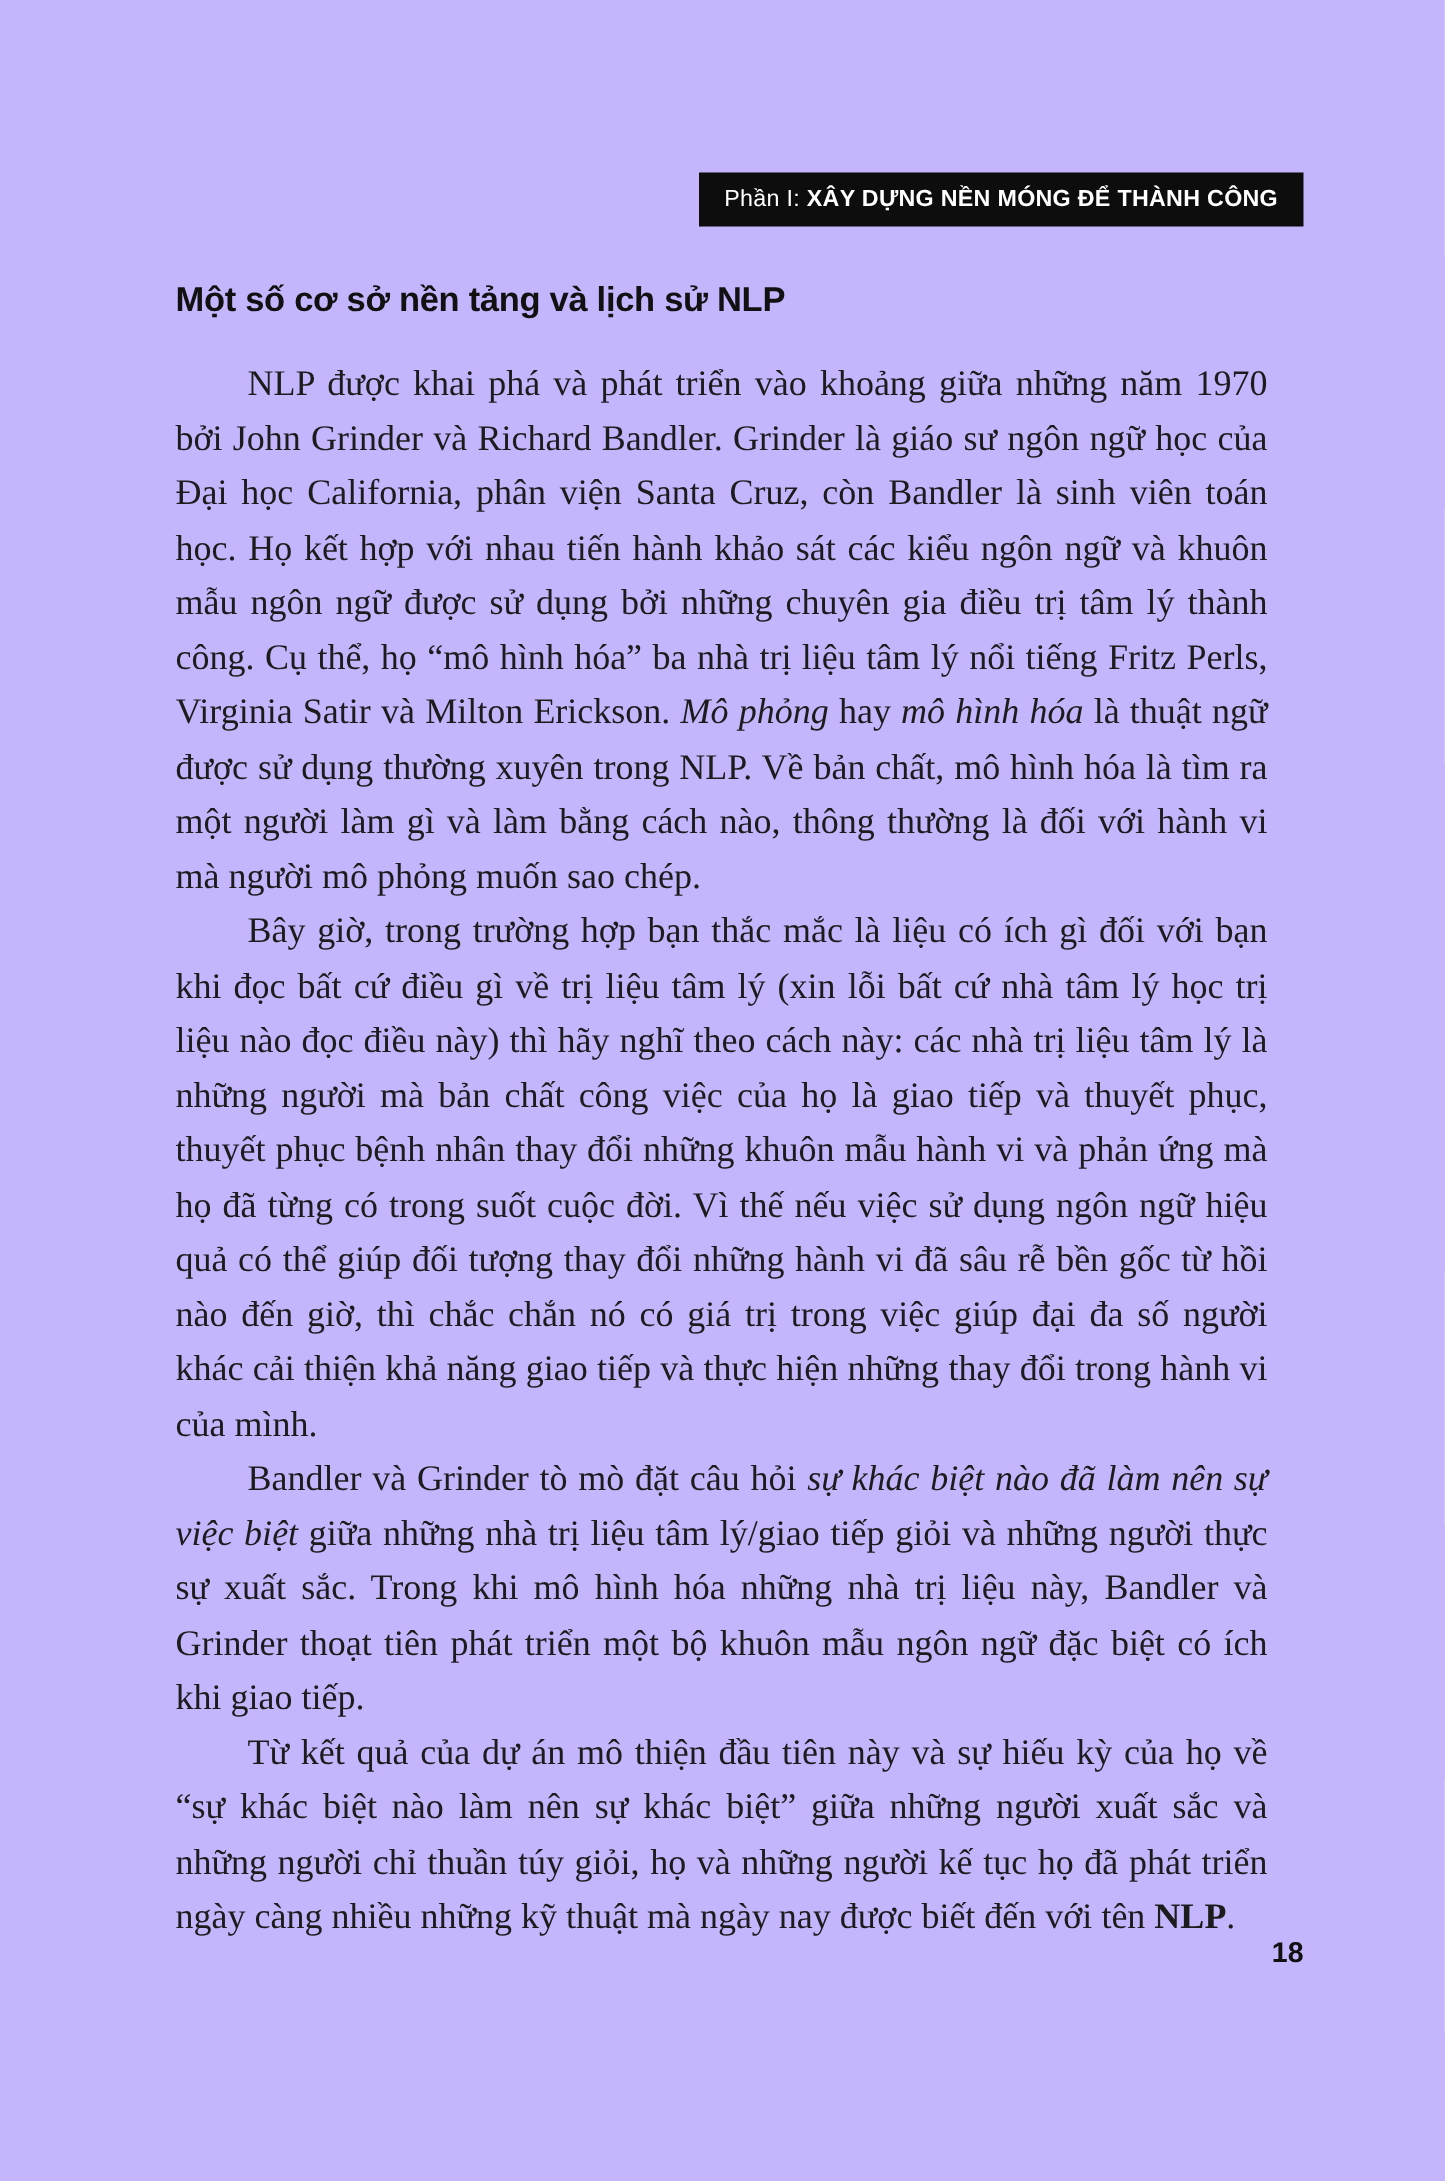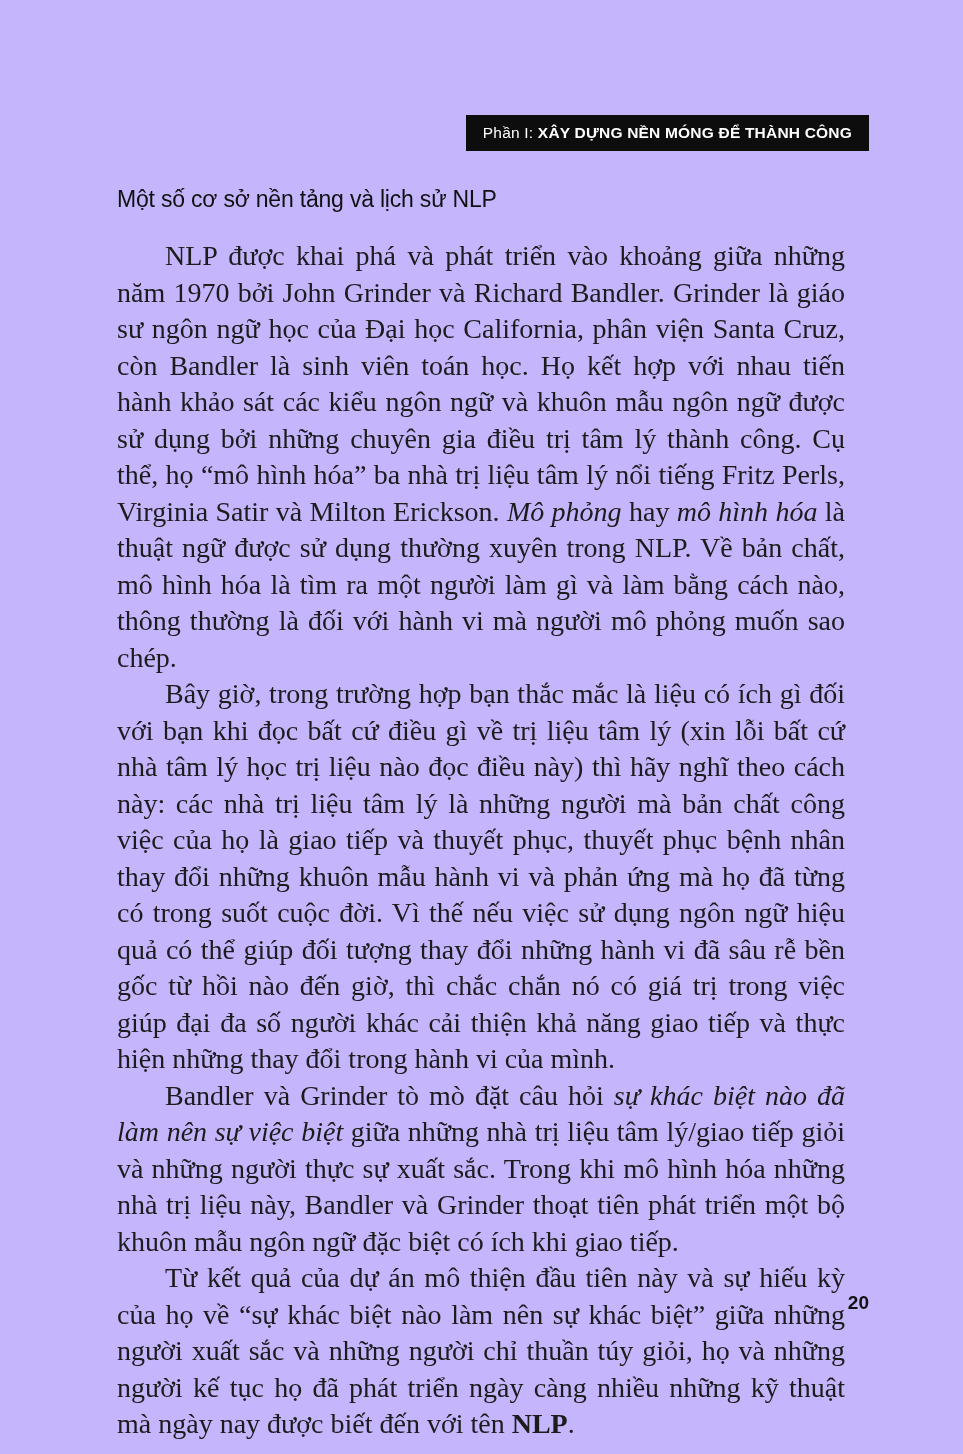--- a/index.html
+++ b/index.html
@@ -34,31 +34,31 @@
   }
   .header-bar .hdr-bold {
     font-weight: 700;
   }
   .heading {
     position: absolute;
     left: 117px;
     top: 186px;
     margin: 0;
     font-family: "Liberation Sans", sans-serif;
-    font-weight: 400;
+    font-weight: 700;
     font-size: 23px;
     color: #111111;
     letter-spacing: -0.2px;
   }
   .content {
     position: absolute;
     left: 117px;
     top: 238px;
     width: 728px;
-    font-size: 28px;
+    font-size: 24px;
     line-height: 36.5px;
     color: #1c1c1c;
     text-align: justify;
   }
   .content p {
     margin: 0;
     text-indent: 48px;
   }
   .run-italic {
     font-style: italic;
@@ -87,15 +87,15 @@
 
   <h1 class="heading">Một số cơ sở nền tảng và lịch sử NLP</h1>
 
   <div class="content">
     <p><span>NLP được khai phá và phát triển vào khoảng giữa những năm 1970 bởi John Grinder và Richard Bandler. Grinder là giáo sư ngôn ngữ học của Đại học California, phân viện Santa Cruz, còn Bandler là sinh viên toán học. Họ kết hợp với nhau tiến hành khảo sát các kiểu ngôn ngữ và khuôn mẫu ngôn ngữ được sử dụng bởi những chuyên gia điều trị tâm lý thành công. Cụ thể, họ “mô hình hóa” ba nhà trị liệu tâm lý nổi tiếng Fritz Perls, Virginia Satir và Milton Erickson. </span><span class="run-italic">Mô phỏng</span><span> hay </span><span class="run-italic">mô hình hóa</span><span> là thuật ngữ được sử dụng thường xuyên trong NLP. Về bản chất, mô hình hóa là tìm ra một người làm gì và làm bằng cách nào, thông thường là đối với hành vi mà người mô phỏng muốn sao chép.</span></p>
     <p><span>Bây giờ, trong trường hợp bạn thắc mắc là liệu có ích gì đối với bạn khi đọc bất cứ điều gì về trị liệu tâm lý (xin lỗi bất cứ nhà tâm lý học trị liệu nào đọc điều này) thì hãy nghĩ theo cách này: các nhà trị liệu tâm lý là những người mà bản chất công việc của họ là giao tiếp và thuyết phục, thuyết phục bệnh nhân thay đổi những khuôn mẫu hành vi và phản ứng mà họ đã từng có trong suốt cuộc đời. Vì thế nếu việc sử dụng ngôn ngữ hiệu quả có thể giúp đối tượng thay đổi những hành vi đã sâu rễ bền gốc từ hồi nào đến giờ, thì chắc chắn nó có giá trị trong việc giúp đại đa số người khác cải thiện khả năng giao tiếp và thực hiện những thay đổi trong hành vi của mình.</span></p>
     <p><span>Bandler và Grinder tò mò đặt câu hỏi </span><span class="run-italic">sự khác biệt nào đã làm nên sự việc biệt</span><span> giữa những nhà trị liệu tâm lý/giao tiếp giỏi và những người thực sự xuất sắc. Trong khi mô hình hóa những nhà trị liệu này, Bandler và Grinder thoạt tiên phát triển một bộ khuôn mẫu ngôn ngữ đặc biệt có ích khi giao tiếp.</span></p>
     <p><span>Từ kết quả của dự án mô thiện đầu tiên này và sự hiếu kỳ của họ về “sự khác biệt nào làm nên sự khác biệt” giữa những người xuất sắc và những người chỉ thuần túy giỏi, họ và những người kế tục họ đã phát triển ngày càng nhiều những kỹ thuật mà ngày nay được biết đến với tên </span><span class="run-bolditalic">NLP</span><span>.</span></p>
   </div>
 
-  <div class="page-number">20</div>
+  <div class="page-number">18</div>
 
 </div>
 
 </body></html>

